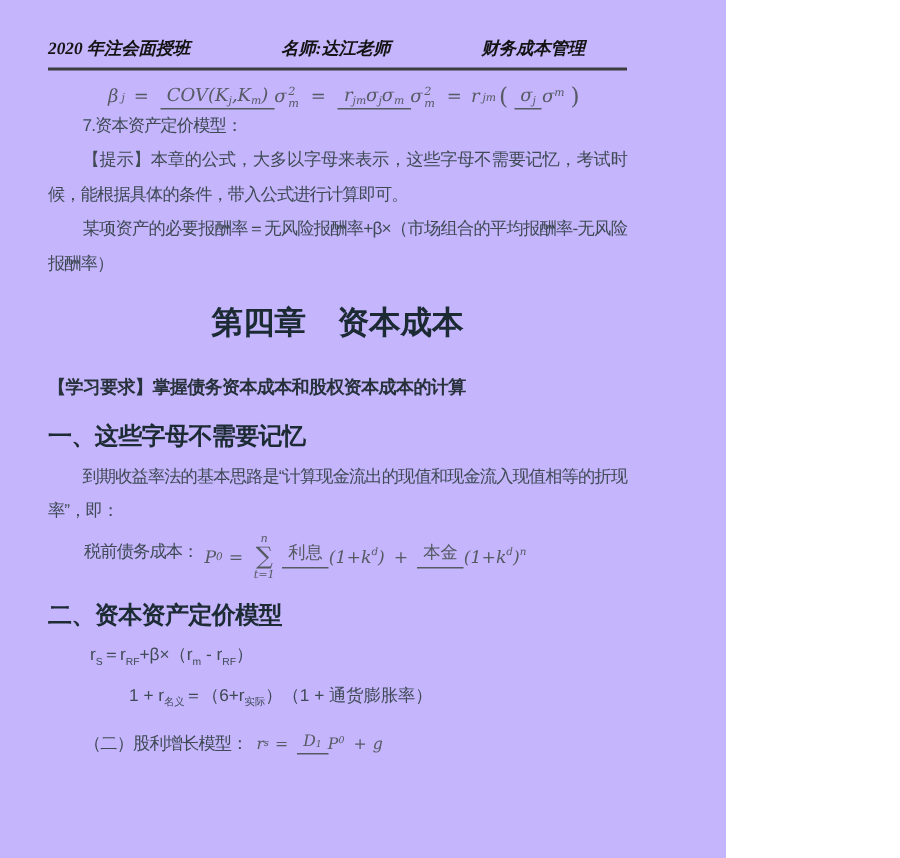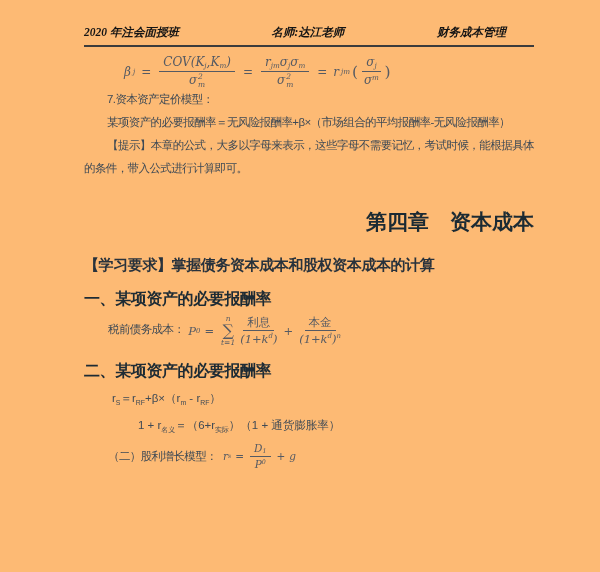--- a/index.html
+++ b/index.html
@@ -1,53 +1,53 @@
 <!DOCTYPE html>
 <html><head>
 <meta charset="utf-8">
 <style>
   html,body{margin:0;padding:0;background:#ffffff;}
   body{width:600px;height:572px;overflow:hidden;font-family:"Liberation Sans",sans-serif;color:#3f4a55;}
-  .page{box-sizing:border-box;width:600px;height:572px;padding:25px 66px 0 84px;background:#fdba74;}
+  .page{box-sizing:border-box;width:484px;height:572px;padding:25px 66px 0 32px;background:#c4b5fd;}
 
   
   .hdr{display:flex;justify-content:space-between;align-items:baseline;
        font-family:"Liberation Serif",serif;font-weight:bold;font-style:italic;
        font-size:11.5px;color:#141414;}
   .hdr .hr-right{margin-right:28px;}
   .rule{border-bottom:2px solid #3c3c3c;margin-top:5px;}
 
   
   .p{font-size:11.5px;line-height:23px;margin:0;letter-spacing:-0.6px;
      text-align:justify;color:#3f4a55;}
   .ind{text-indent:2em;}
 
   
   .math{font-family:"DejaVu Serif",serif;font-style:italic;color:#555a63;letter-spacing:0;}
   .math .cjk{font-style:normal;font-family:"Liberation Sans",sans-serif;}
   sub{font-size:0.6em;}
   sup{font-size:0.6em;}
   .eqs{margin:0 4px;font-style:normal;}
-  .frac{display:inline-flex;flex-direction:column;align-items:center;text-align:center;
+  .frac{display:inline-flex;flex-direction:row;align-items:center;text-align:center;
         vertical-align:middle;margin:0 2px;line-height:1.25;}
   .frac .fn{display:inline-flex;align-items:flex-end;justify-content:center;
             border-bottom:1px solid currentColor;padding:0 4px 1px;}
   .frac .fd{display:inline-flex;align-items:flex-start;justify-content:center;padding-top:1px;}
   .stk{display:inline-flex;flex-direction:column;align-items:flex-start;line-height:1;
        font-size:7.5px;margin-left:1px;}
   .paren{font-size:1.3em;font-style:normal;}
   .sum{display:inline-flex;flex-direction:column;align-items:center;line-height:1;margin:0 3px;}
   .sum .st,.sum .sb{font-size:7.5px;}
   .sum .sg{font-size:16px;font-style:normal;line-height:1;}
 
   .beta{font-size:12px;margin:8px 0 0 40px;display:flex;align-items:center;gap:2px;}
 
-  .chapter{font-size:21px;font-weight:bold;color:#1b2a33;text-align:right;
-           margin:28px 0 0;line-height:28px;}
-  .req{font-size:15px;font-weight:bold;color:#28323c;margin-top:20px;letter-spacing:-0.4px;}
+  .chapter{font-size:21px;font-weight:bold;color:#1b2a33;text-align:center;
+           margin:14px 0 0;line-height:28px;}
+  .req{font-size:12px;font-weight:bold;color:#28323c;margin-top:20px;letter-spacing:-0.4px;}
   .h2{font-size:16px;font-weight:bold;color:#1d2b34;margin:14px 0 5px;letter-spacing:-0.4px;}
 
   .pretax-row{display:flex;align-items:flex-end;margin:2px 0 2px;padding-left:24px;}
   .pretax-row .lbl{padding-bottom:6px;}
   .p0{font-size:11.5px;display:inline-flex;align-items:center;margin-left:4px;}
 
   .item{display:flex;align-items:center;padding-left:24px;}
   .msans{letter-spacing:0;margin-left:4px;white-space:nowrap;}
   .nominal{padding-left:54px;letter-spacing:0;}
   .dgm{font-size:10.5px;display:inline-flex;align-items:center;margin-left:6px;}
@@ -114,27 +114,28 @@
       </span>
       <span class="fd">
         <span>σ</span>
           <sub>m</sub>
       </span>
     </span>
     <span class="paren">)</span>
   </div>
 
   <p class="p ind">7.资本资产定价模型：</p>
+  <p class="p ind">【提示】本章的公式，大多以字母来表示，这些字母不需要记忆，考试时候，能根据具体的条件，带入公式进行计算即可。</p>
   <p class="p ind">某项资产的必要报酬率＝无风险报酬率+β×（市场组合的平均报酬率-无风险报酬率）</p>
-  <p class="p ind">【提示】本章的公式，大多以字母来表示，这些字母不需要记忆，考试时候，能根据具体的条件，带入公式进行计算即可。</p>
 
   <div class="chapter">第四章　资本成本</div>
   <div class="req">【学习要求】掌握债务资本成本和股权资本成本的计算</div>
 
-  <div class="h2">一、某项资产的必要报酬率</div>
+  <div class="h2">一、这些字母不需要记忆</div>
+  <p class="p ind">到期收益率法的基本思路是“计算现金流出的现值和现金流入现值相等的折现率”，即：</p>
 
   <div class="pretax-row">
     <span class="p lbl">税前债务成本：</span>
     <span class="math p0">
       <span>P</span>
         <sub>0</sub>
       <span class="eqs">=</span>
       <span class="sum">
         <span class="st">n</span>
         <span class="sg">∑</span>
@@ -155,21 +156,21 @@
           <span>(1+k</span>
             <sub>d</sub>
             <span>)</span>
             <sup>n</sup>
         </span>
       </span>
     </span>
   </div>
 
 
-  <div class="h2">二、某项资产的必要报酬率</div>
+  <div class="h2">二、资本资产定价模型</div>
 
   <p class="p item">
     <span class="msans">
       <span>r</span><sub>S</sub><span>＝</span><span>r</span><sub>RF</sub><span>+</span><span>β×</span><span>（</span><span>r</span><sub>m</sub><span> - </span><span>r</span><sub>RF</sub><span>）</span>
     </span>
   </p>
 
   <p class="p nominal">
     <span>1 + r</span><sub>名义</sub><span>＝</span><span>（6+r</span><sub>实际</sub><span>）</span><span>（1 + 通货膨胀率）</span>
   </p>

